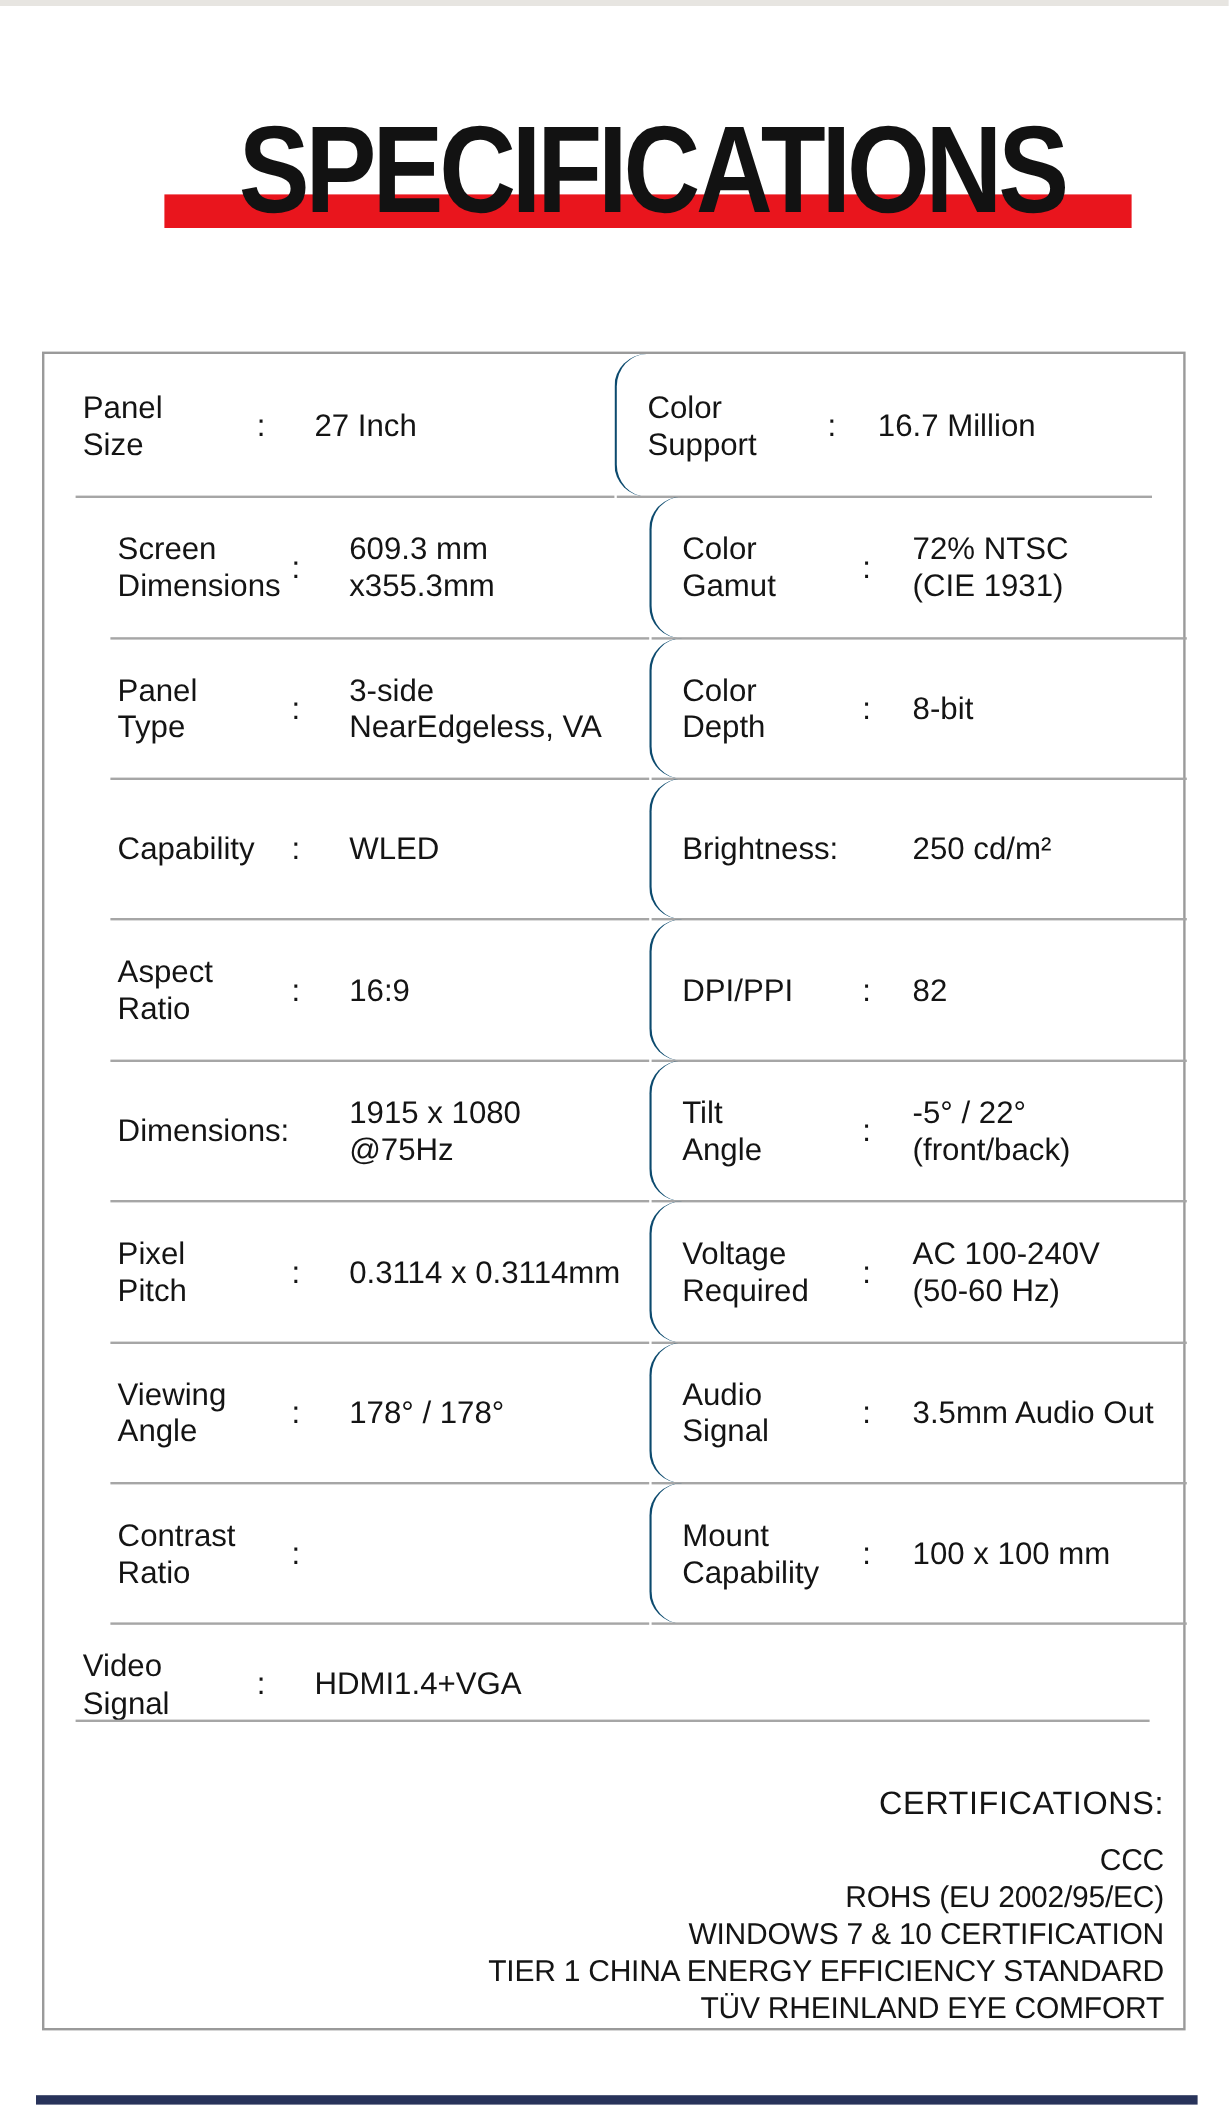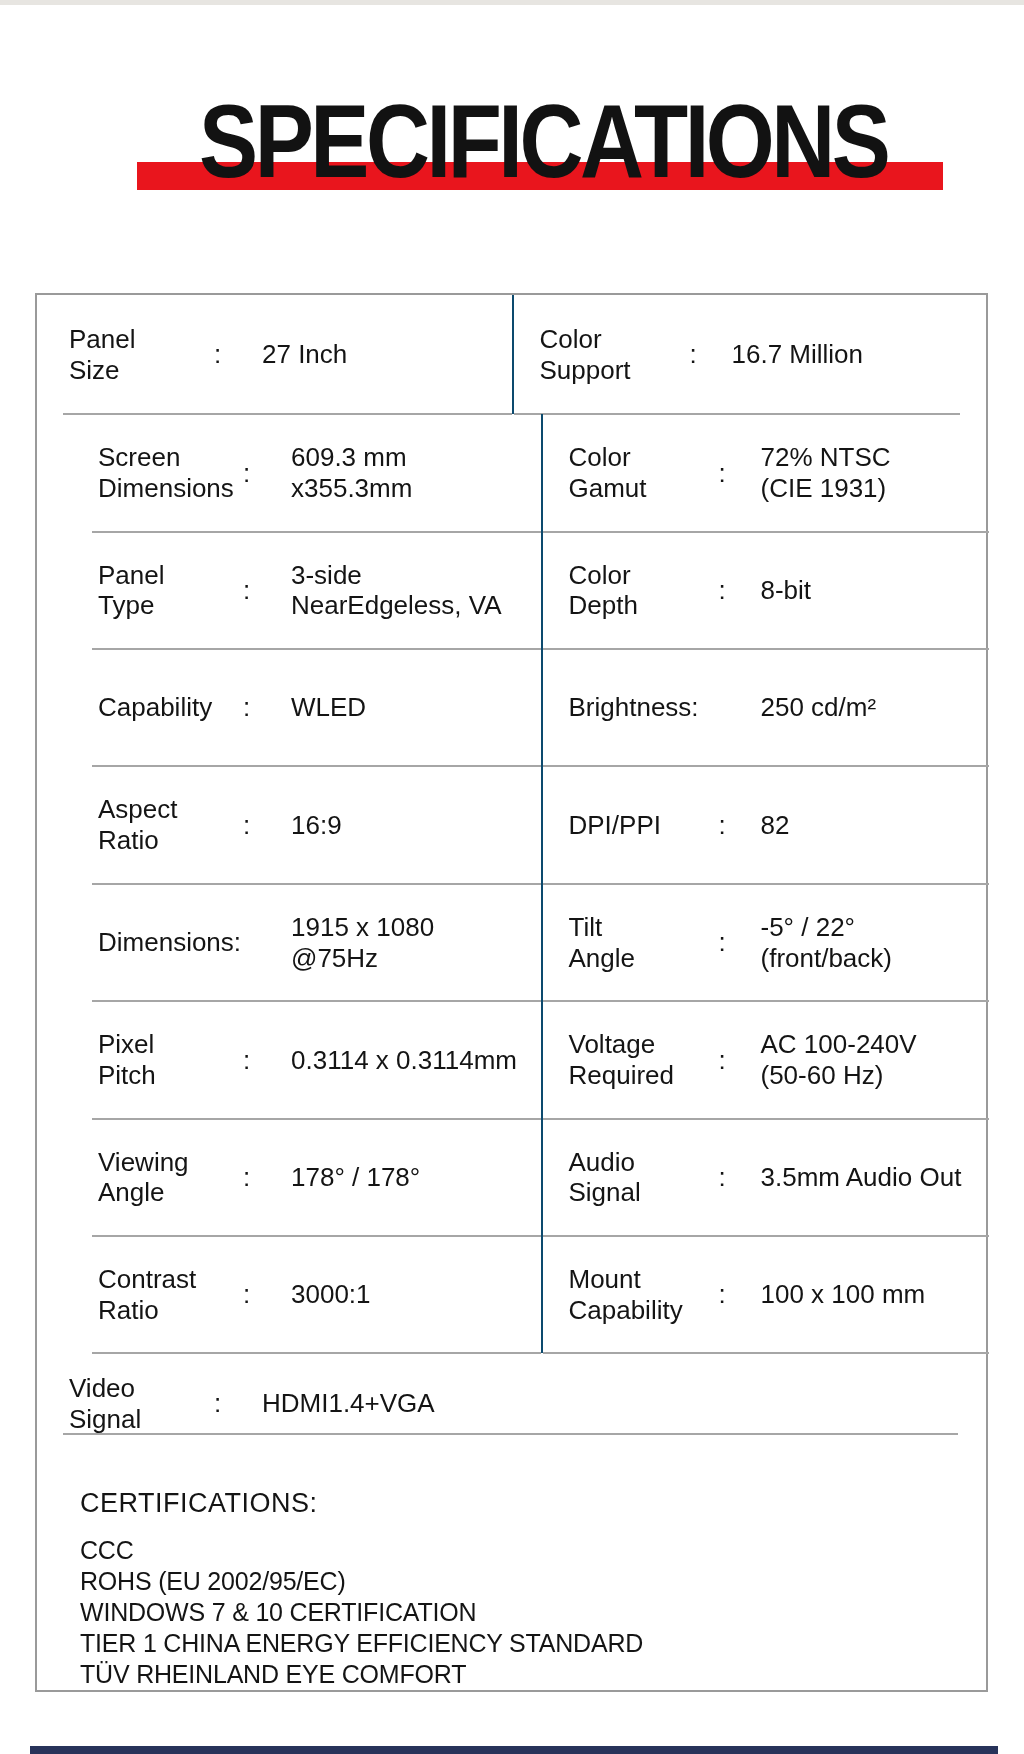--- a/index.html
+++ b/index.html
@@ -25,36 +25,36 @@
     border:2px solid #9a9a9a;box-sizing:border-box;
     display:flex;flex-direction:column;background:#fff;
   }
   .row{display:flex;width:100%;}
   .r1{height:128px;}
   .rN{height:126px;padding-left:29px;}
   .rv{height:108px;align-items:center;}
   .cell{
     position:relative;box-sizing:border-box;flex:1 1 50%;
     display:grid;align-items:center;
-    font-size:26px;line-height:1.18;
+    font-size:26px;line-height:1.18;border-radius:27px;
   }
   .cell.left{grid-template-columns:145px 48px 1fr;padding-left:32px;}
   .cell.right{grid-template-columns:150px 42px 1fr;padding-left:26px;border-left:2px solid #0c4a6e;}
   .cell.full{flex:1 1 100%;grid-template-columns:145px 48px 1fr;padding-left:32px;}
   
   .cell.left::after{content:"";position:absolute;bottom:-1px;left:26px;right:0;height:2px;background:#a6a6a6;}
   .cell.right::after{content:"";position:absolute;bottom:-1px;left:0;right:26px;height:2px;background:#a6a6a6;}
   .cell.full::after{content:"";position:absolute;bottom:-1px;left:26px;right:28px;height:2px;background:#a6a6a6;}
   .lbl,.val{white-space:pre-line;}
   .lbl{padding-right:4px;}
   .colon{text-align:left;}
   .val{padding-right:6px;}
 
   
-  .certs{flex:1 1 auto;box-sizing:border-box;padding:34px 16px 0 43px;}
+  .certs{flex:1 1 auto;box-sizing:border-box;padding:34px 16px 0 43px;text-align:right;}
   .certs-heading{font-size:27px;letter-spacing:0.5px;margin-bottom:16px;}
   .cert-item{font-size:25px;line-height:31px;letter-spacing:-0.2px;}
 </style>
 </head>
 <body>
 
 <div class="top-strip"></div>
 
 <div class="title-wrap">
   <div class="title-underline"></div>
@@ -183,21 +183,20 @@
       <div class="colon">:</div>
       <div class="val">3.5mm Audio Out</div>
     </div>
   </div>
 
   <div class="row rN">
     <div class="cell left">
       <div class="lbl">Contrast
 Ratio</div>
       <div class="colon">:</div>
-      <div class="val">3000:1</div>
     </div>
     <div class="cell right">
       <div class="lbl">Mount
 Capability</div>
       <div class="colon">:</div>
       <div class="val">100 x 100 mm</div>
     </div>
   </div>
 
   <div class="row rv">

